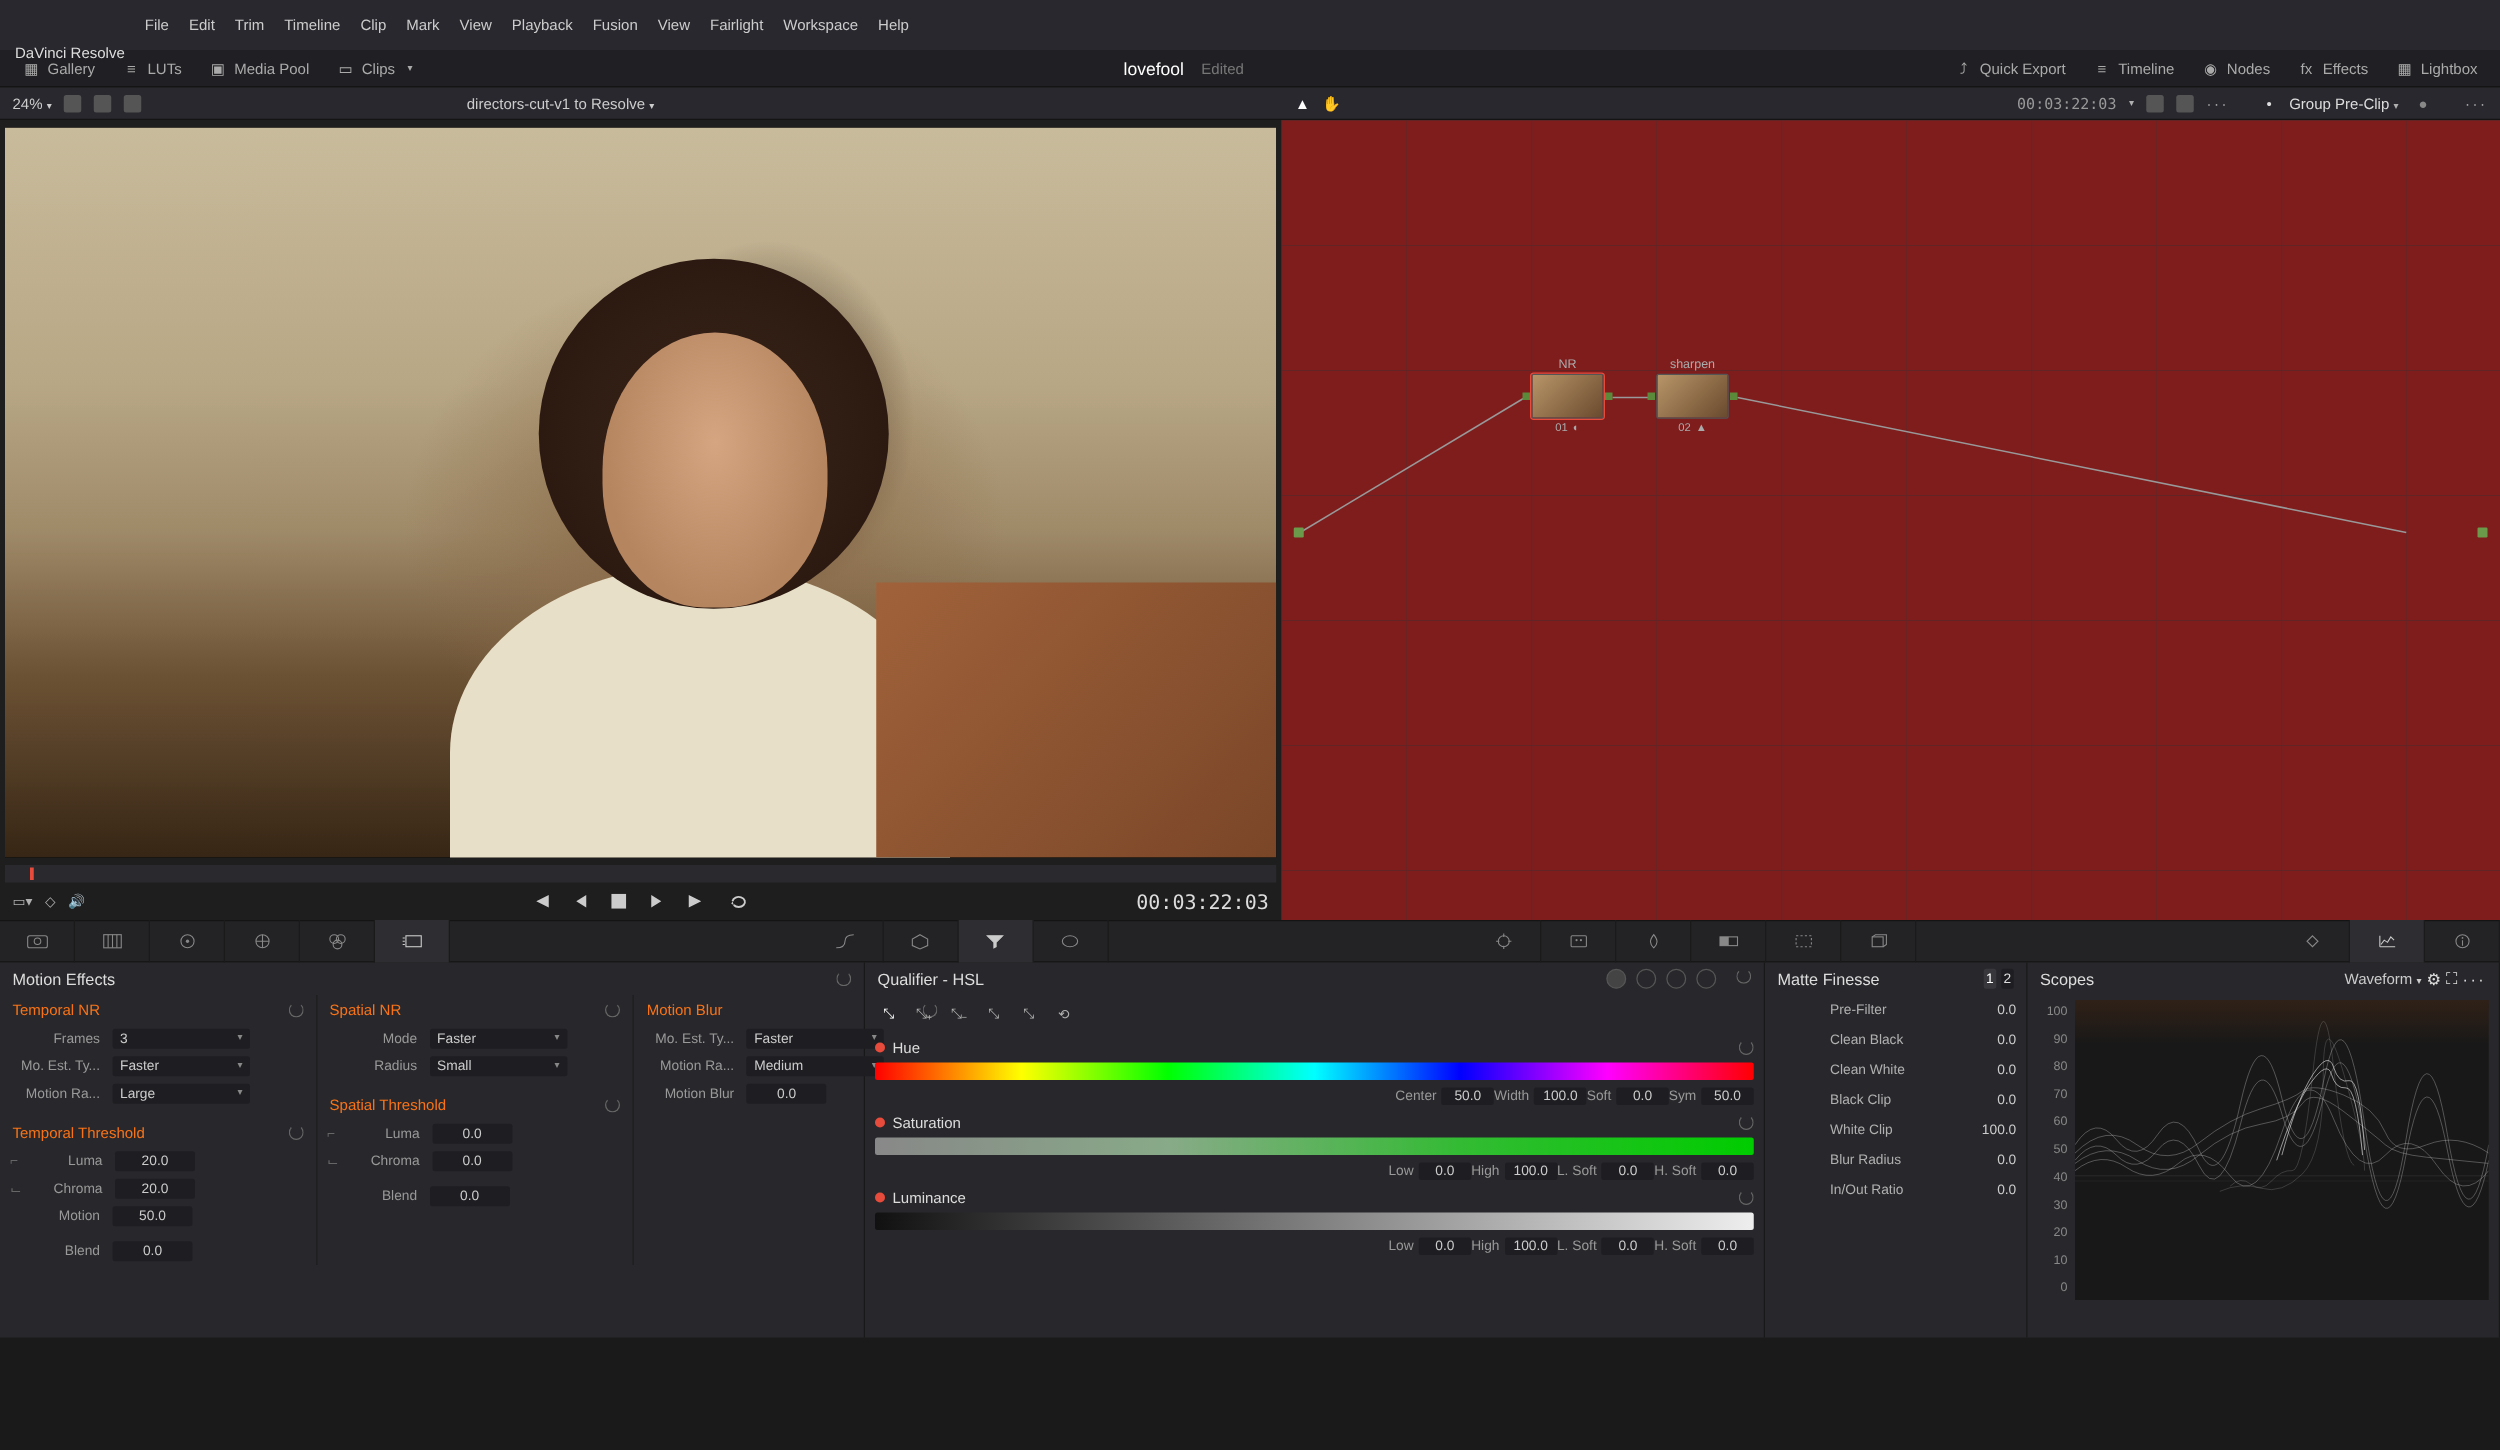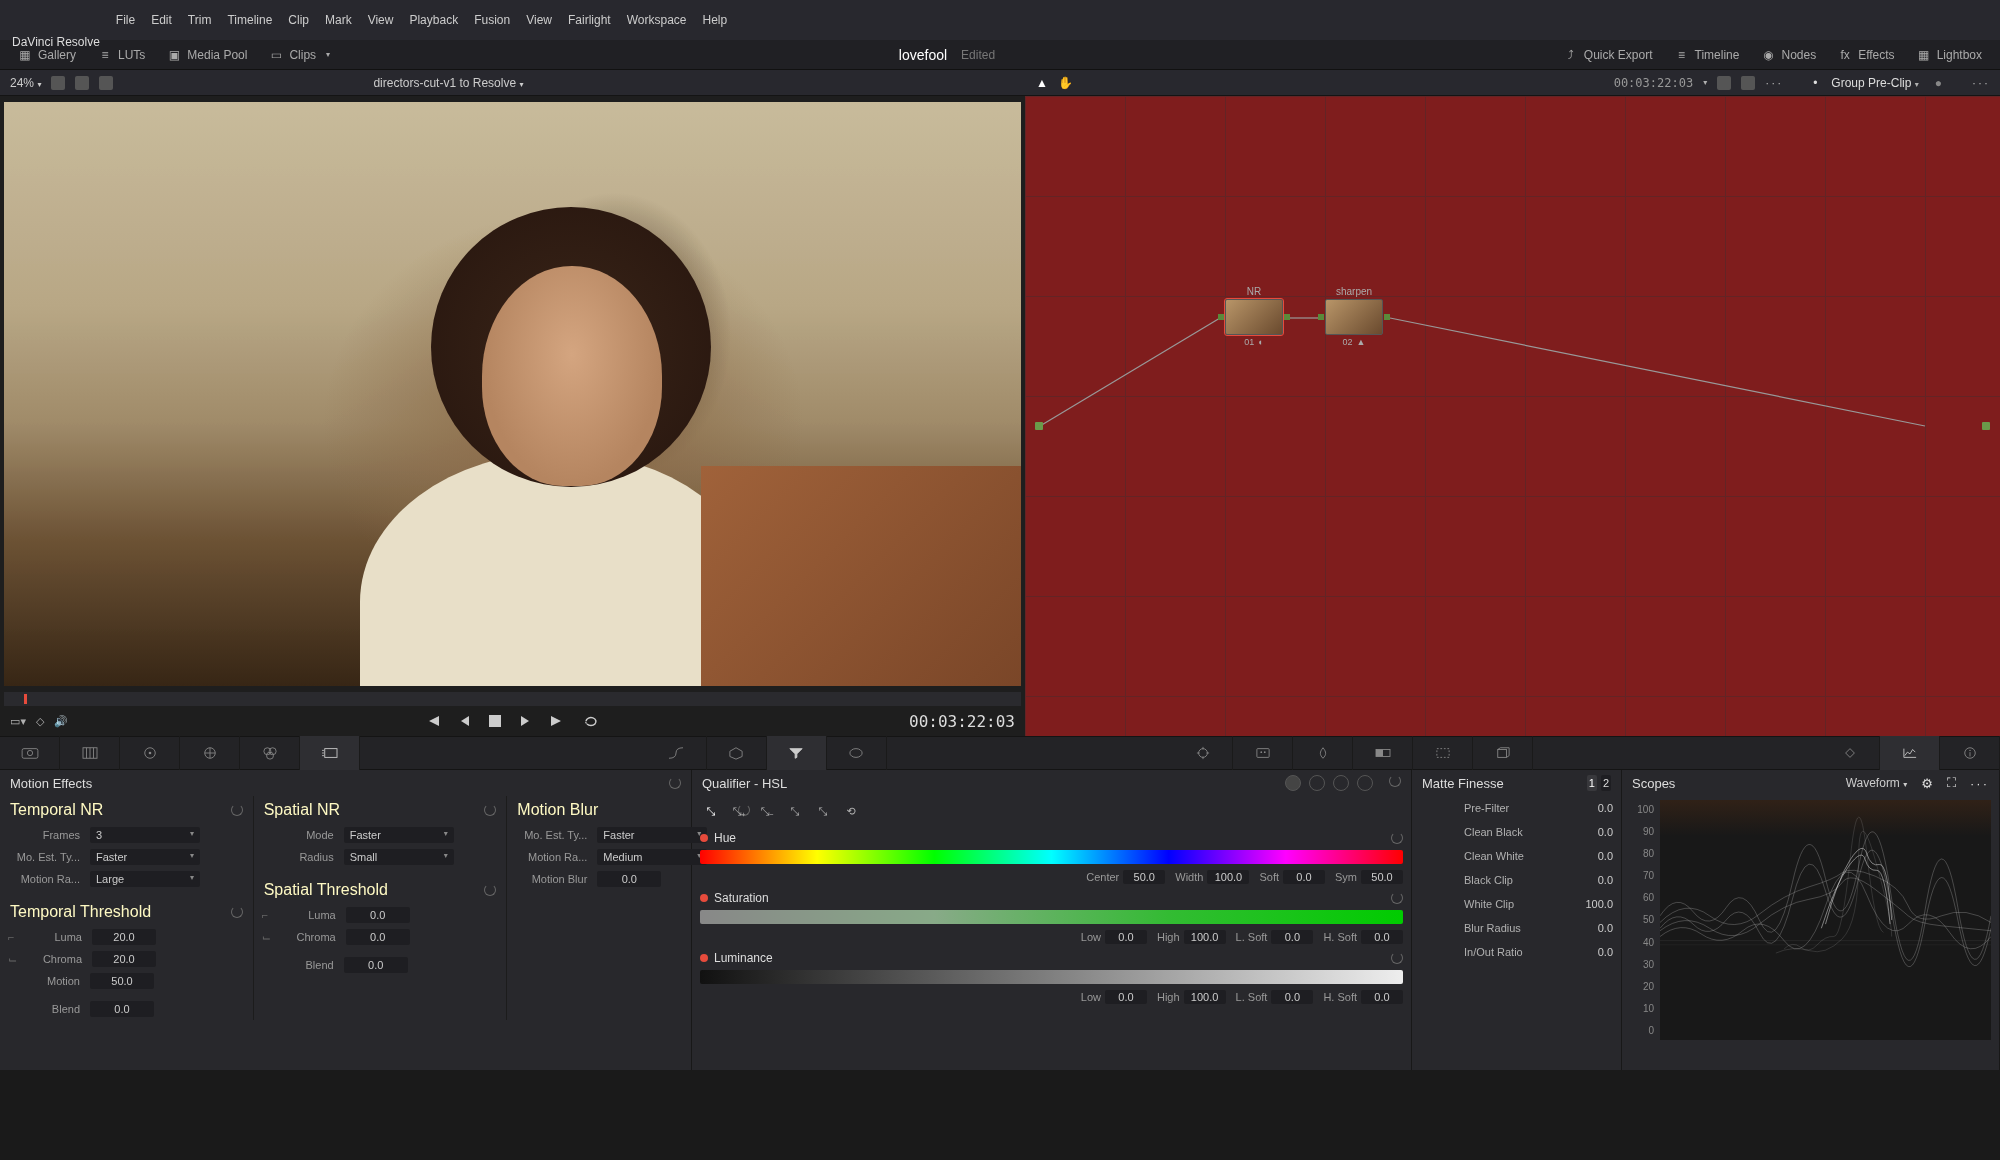--- a/index.html
+++ b/index.html
@@ -66,21 +66,21 @@
 .pal-btn { width:60px; height:34px; display:flex; align-items:center; justify-content:center; cursor:pointer; border-right:1px solid #1a1a1a; }
 .pal-btn.active { background:#2e2e32; }
 .pal-spacer { flex:1; }
 .pal-ic { width:18px; height:14px; }
 
 
 .lower { display:flex; height:300px; background:#28282c; }
 .panel { border-right:1px solid #181818; display:flex; flex-direction:column; }
 .panel-hdr { height:26px; display:flex; align-items:center; padding:0 10px; font-size:13px; color:#ddd; font-weight:500; justify-content:space-between; }
 .panel-body { flex:1; padding:0 8px; overflow:hidden; }
-.sub-hdr { font-size:16px; color:#fef9c3; padding:5px 2px; display:flex; justify-content:space-between; align-items:center; }
+.sub-hdr { font-size:12px; color:#f97316; padding:5px 2px; display:flex; justify-content:space-between; align-items:center; }
 .reset-ic { width:12px; height:12px; border:1.2px solid #666; border-radius:50%; border-top-color:transparent; cursor:pointer; }
 .prm { display:flex; align-items:center; height:22px; gap:4px; font-size:11px; }
 .prm .plbl { width:78px; text-align:right; color:#999; padding-right:6px; }
 .prm .pval { width:64px; background:#1e1e22; text-align:center; padding:2px 0; border-radius:2px; color:#ccc; }
 .prm .pdd { width:110px; background:#1e1e22; padding:2px 6px; border-radius:2px; color:#ccc; display:flex; justify-content:space-between; }
 .prm .pdd::after { content:'▾'; font-size:8px; color:#888; }
 
 
 .me-panel { width:760px; display:flex; }
 .me-col { flex:1; padding:0 8px; border-right:1px solid #1c1c1c; }
@@ -90,21 +90,21 @@
 .qual-panel { width:720px; }
 .qual-tools { display:flex; gap:10px; padding:6px 2px; }
 .qual-tool { width:18px; height:18px; cursor:pointer; display:flex; align-items:center; justify-content:center; }
 .qual-sec { margin:2px 0; }
 .qs-hdr { display:flex; align-items:center; gap:6px; font-size:12px; color:#ddd; padding:3px 0; }
 .qs-dot { width:8px; height:8px; border-radius:50%; background:#e64b3c; }
 .grad-bar { height:14px; border-radius:2px; margin:2px 0 4px; position:relative; }
 .grad-hue { background:linear-gradient(90deg,#f00,#ff0,#0f0,#0ff,#00f,#f0f,#f00); }
 .grad-sat { background:linear-gradient(90deg,#888,#8a8,#3b3,#0c0); }
 .grad-lum { background:linear-gradient(90deg,#111,#eee); }
-.qs-row { display:flex; gap:10px; justify-content:flex-end; padding:2px 0; }
+.qs-row { display:flex; gap:0; justify-content:flex-end; padding:2px 0; }
 .qs-p { display:flex; align-items:center; gap:4px; }
 .qs-p .l { color:#999; font-size:11px; }
 .qs-p .v { width:42px; text-align:center; background:#1e1e22; padding:1px 0; border-radius:2px; color:#ccc; font-size:11px; }
 .qual-right-ics { display:flex; gap:8px; }
 .ric { width:16px; height:16px; border:1px solid #555; border-radius:50%; cursor:pointer; }
 
 
 .mf-panel { width:210px; }
 .mf-tabs { display:flex; gap:4px; }
 .mf-tab { flex:1; text-align:center; padding:2px; background:#1e1e22; border-radius:2px; font-size:11px; }
@@ -705,21 +705,21 @@
           <div class="mf-row">
             <span>In/Out Ratio</span>
             <span class="v">0.0</span>
           </div>
         </div>
     </div>
 
     <div class="panel sc-panel">
       <div class="panel-hdr">
         <span>Scopes</span>
-        <div style="display:flex;gap:14px;align-items:center">
+        <div style="display:flex;gap:4px;align-items:center">
           <span class="sc-dd"><span>Waveform</span> <span style="font-size:8px">▾</span></span>
           <span>⚙</span>
           <span>⛶</span>
           <span style="letter-spacing:2px">···</span>
         </div>
       </div>
       <div class="panel-body">
         <div class="waveform">
           <div class="wf-axis" id="wf-axis">
               <div>100</div>

